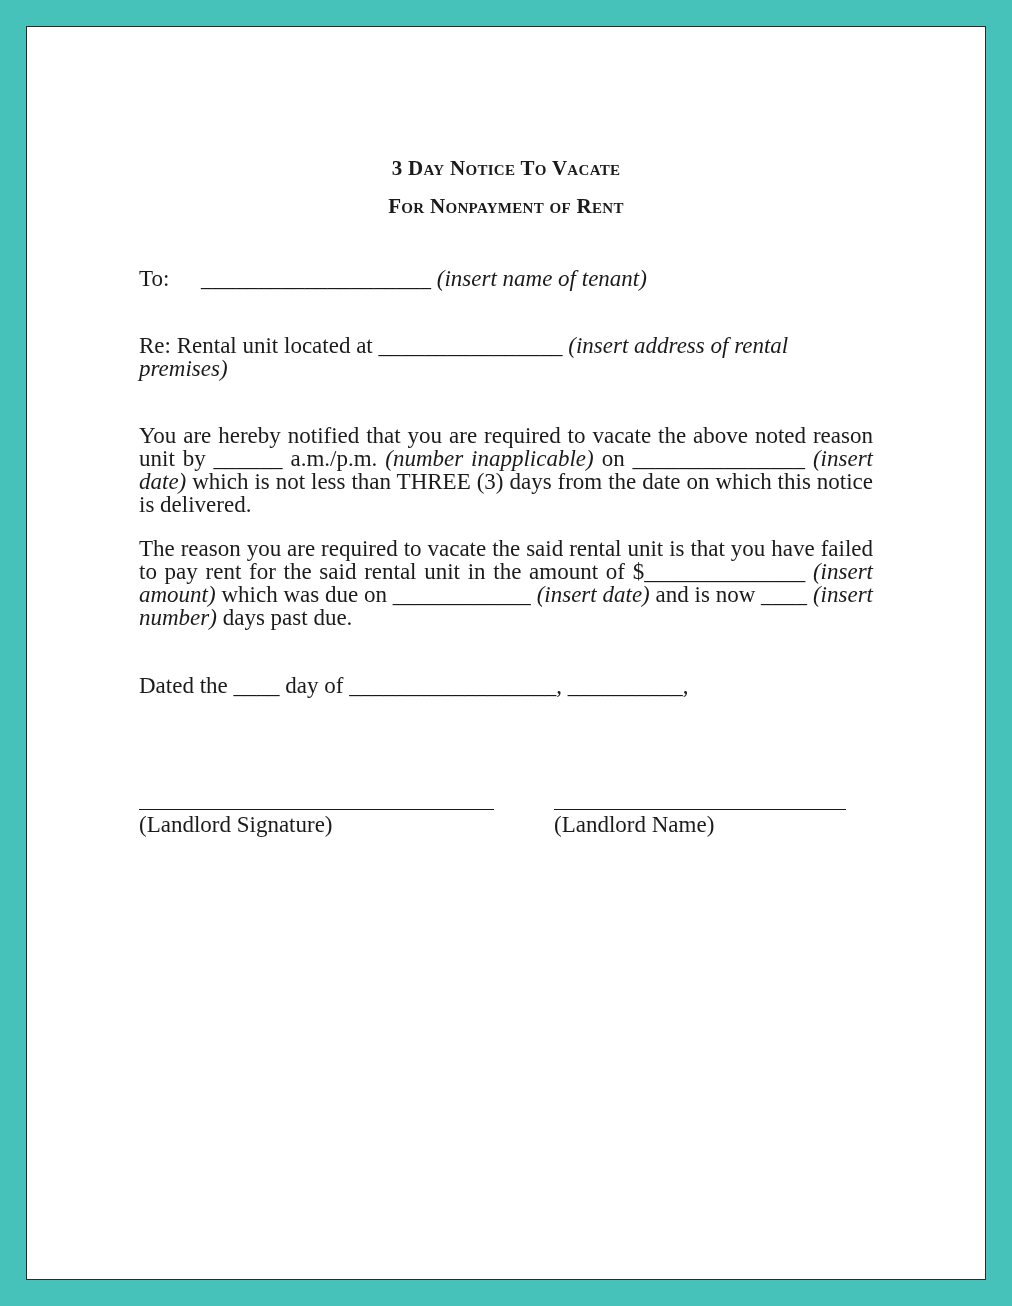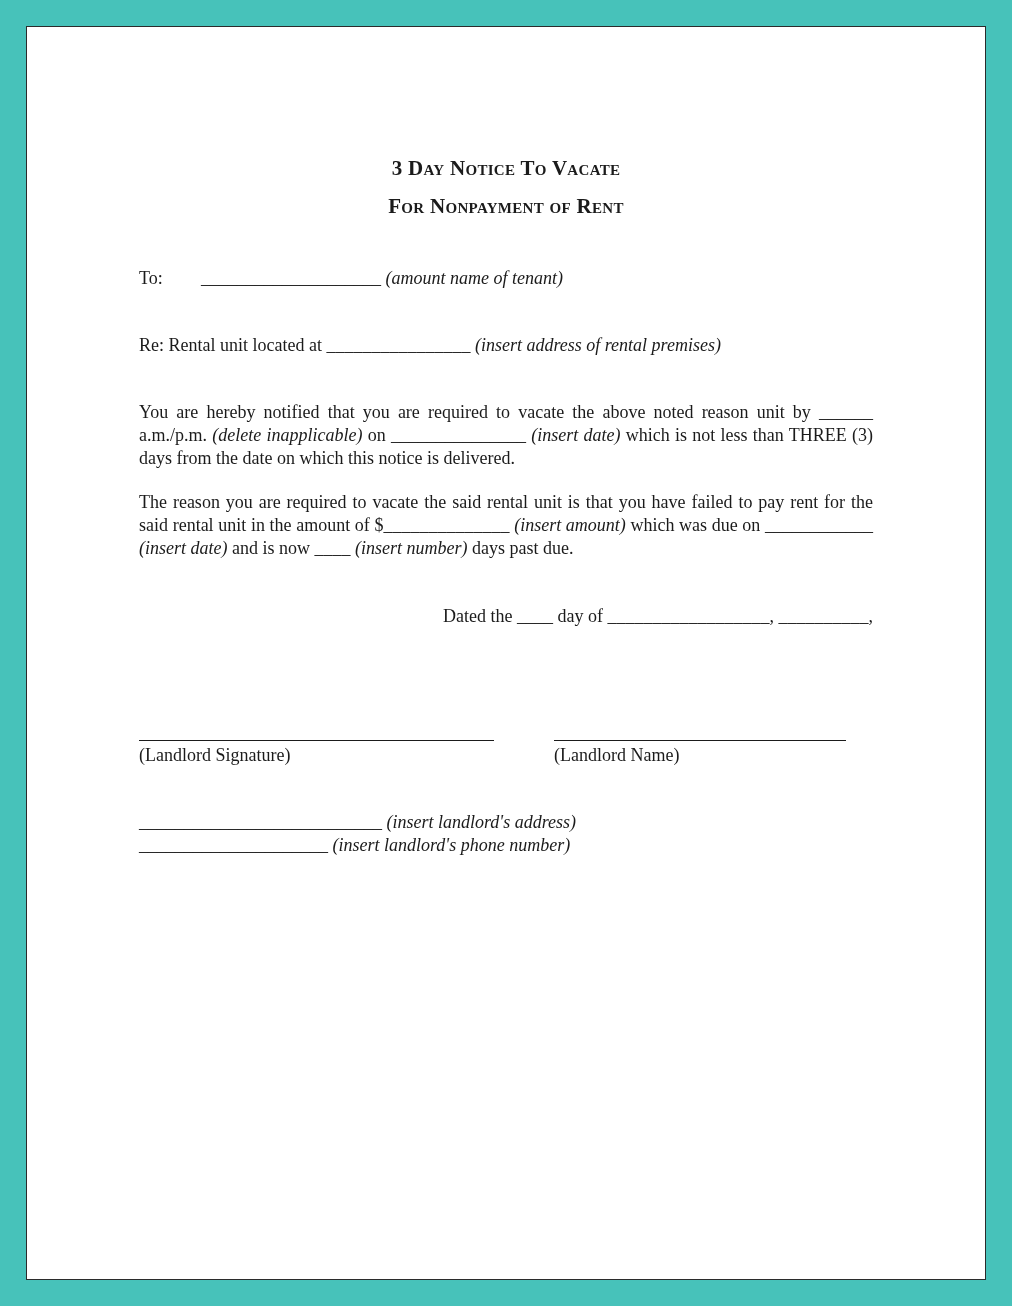--- a/index.html
+++ b/index.html
@@ -24,29 +24,29 @@
   }
   .title{
     text-align:center;
     font-weight:bold;
     font-variant:small-caps;
     font-size:21px;
     letter-spacing:0.3px;
     line-height:1.3;
   }
   .title-line2{ margin-top:11px; }
-  .body-text{ font-size:18px; line-height:23px; }
+  .body-text{ font-size:23px; line-height:23px; }
   .italic{ font-style:italic; }
   .to-block{ margin-top:46px; }
   .to-row{ display:flex; }
   .to-label{ width:62px; flex:0 0 62px; }
   .re-line{ margin-top:44px; }
   .para{ margin-top:21px; text-align:justify; }
   .para-first{ margin-top:44px; }
-  .dated-line{ margin-top:45px;text-align:right; }
+  .dated-line{ margin-top:45px; }
   .sig-block{
     margin-top:93px;
     display:flex;
   }
   .sig-col-left{ width:355px; margin-right:60px; }
   .sig-col-right{ width:292px; }
   .sig-line{
     border-bottom:1px solid #1b1b1b;
     height:20px;
     margin-bottom:3px;
@@ -59,56 +59,48 @@
 
 <div class="frame">
   <div class="page">
 
     <div class="title">3 Day Notice To Vacate</div>
     <div class="title title-line2">For Nonpayment of Rent</div>
 
     <div class="to-block body-text">
       <div class="to-row">
         <span class="to-label">To:</span>
-        <span><span>____________________</span> <span class="italic">(amount name of tenant)</span></span>
+        <span><span>____________________</span> <span class="italic">(insert name of tenant)</span></span>
       </div>
       <div class="to-row">
         <span class="to-label"></span>
       </div>
     </div>
 
     <div class="re-line body-text">
       <span>Re: Rental unit located at </span><span>________________</span> <span class="italic">(insert address of rental premises)</span>
     </div>
 
     <div class="para para-first body-text">
-      <span>You are hereby notified that you are required to vacate the above noted reason unit by ______ a.m./p.m. </span><span class="italic">(delete inapplicable)</span><span> on _______________ </span><span class="italic">(insert date)</span><span> which is not less than THREE (3) days from the date on which this notice is delivered.</span>
+      <span>You are hereby notified that you are required to vacate the above noted reason unit by ______ a.m./p.m. </span><span class="italic">(number inapplicable)</span><span> on _______________ </span><span class="italic">(insert date)</span><span> which is not less than THREE (3) days from the date on which this notice is delivered.</span>
     </div>
 
     <div class="para body-text">
       <span>The reason you are required to vacate the said rental unit is that you have failed to pay rent for the said rental unit in the amount of $______________ </span><span class="italic">(insert amount)</span><span> which was due on ____________ </span><span class="italic">(insert date)</span><span> and is now ____ </span><span class="italic">(insert number)</span><span> days past due.</span>
     </div>
 
 
     <div class="dated-line body-text">Dated the ____  day of __________________,  __________,</div>
 
     <div class="sig-block body-text">
       <div class="sig-col-left">
         <div class="sig-line"></div>
         <div>(Landlord Signature)</div>
       </div>
       <div class="sig-col-right">
         <div class="sig-line"></div>
         <div>(Landlord Name)</div>
       </div>
     </div>
 
-    <div class="landlord-block body-text">
-      <div class="landlord-row">
-        <span>___________________________</span> <span class="italic">(insert landlord's address)</span>
-      </div>
-      <div class="landlord-row">
-        <span>_____________________</span> <span class="italic">(insert landlord's phone number)</span>
-      </div>
-    </div>
 
   </div>
 </div>
 
 </body></html>

